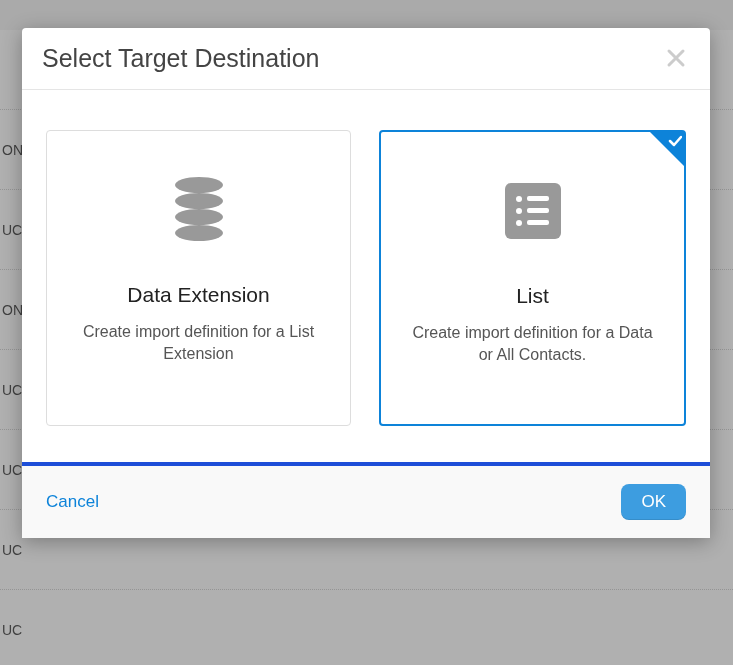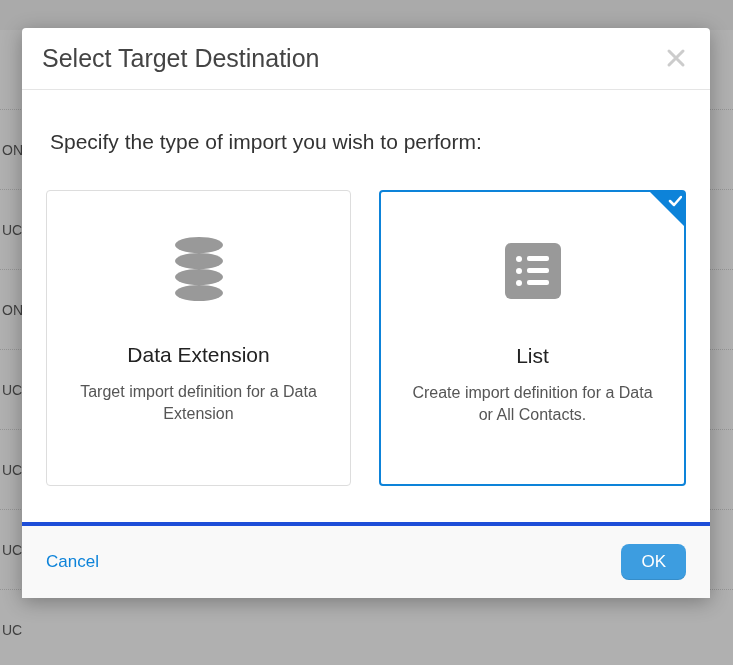--- a/index.html
+++ b/index.html
@@ -217,35 +217,34 @@
   <div class="modal-header">
     <div class="modal-title">Select Target Destination</div>
     <div class="close-btn">
       <svg width="20" height="20" viewBox="0 0 20 20">
           <path d="M3 3 L17 17 M17 3 L3 17" stroke="#ccc" stroke-width="3" stroke-linecap="round"></path>
         </svg>
     </div>
   </div>
 
   <div class="modal-body">
-    <div class="prompt">Specify the type of import you wish to perform:</div>
 
     <div class="options">
 
       <div class="option-card">
         <div class="option-icon">
           <svg width="58" height="70" viewBox="0 0 58 70">
             <ellipse cx="29" cy="10" rx="24" ry="8" fill="#999"></ellipse>
             <ellipse cx="29" cy="26" rx="24" ry="8" fill="#999"></ellipse>
             <ellipse cx="29" cy="42" rx="24" ry="8" fill="#999"></ellipse>
             <ellipse cx="29" cy="58" rx="24" ry="8" fill="#999"></ellipse>
           </svg>
         </div>
         <div class="option-title">Data Extension</div>
-        <div class="option-desc">Target import definition for a Data Extension</div>
+        <div class="option-desc">Create import definition for a List Extension</div>
       </div>
 
       <div class="option-card selected">
         <span class="corner-check">
           <svg width="14" height="14" viewBox="0 0 14 14">
               <path d="M2 7 L6 11 L13 3" stroke="#fff" stroke-width="2.5" fill="none" stroke-linecap="round" stroke-linejoin="round"></path>
             </svg>
         </span>
         <div class="option-icon">
           <svg width="56" height="56" viewBox="0 0 56 56">

